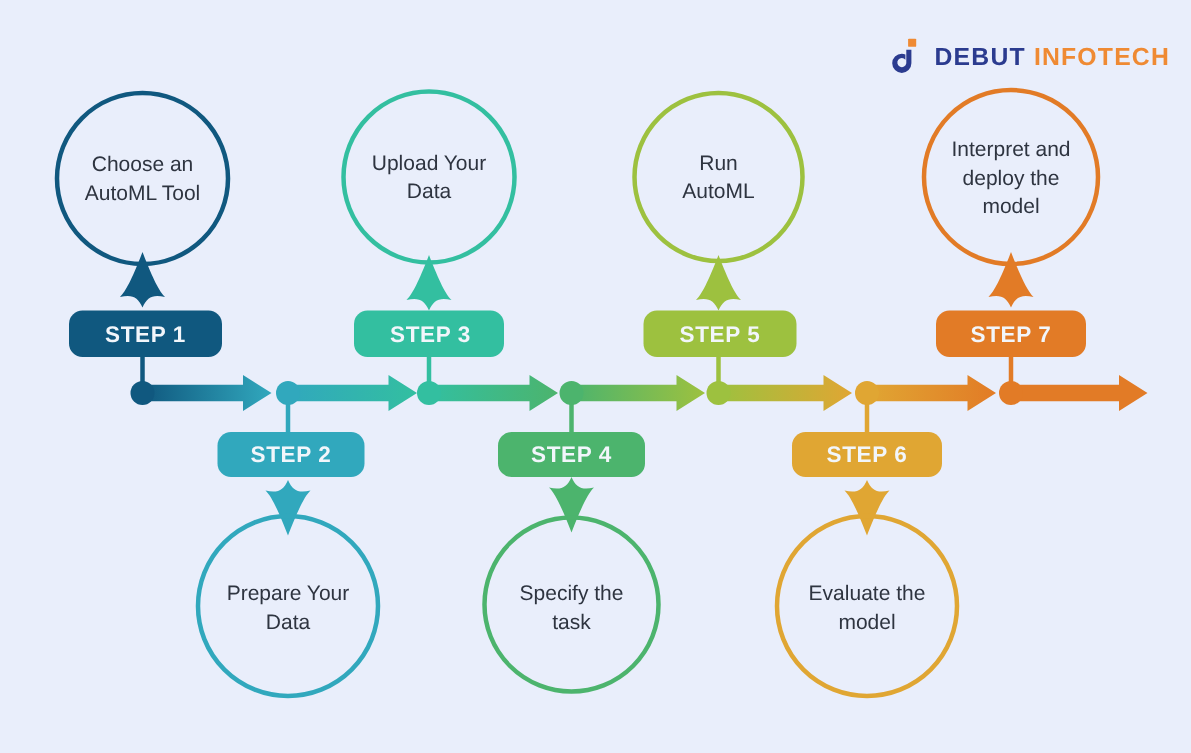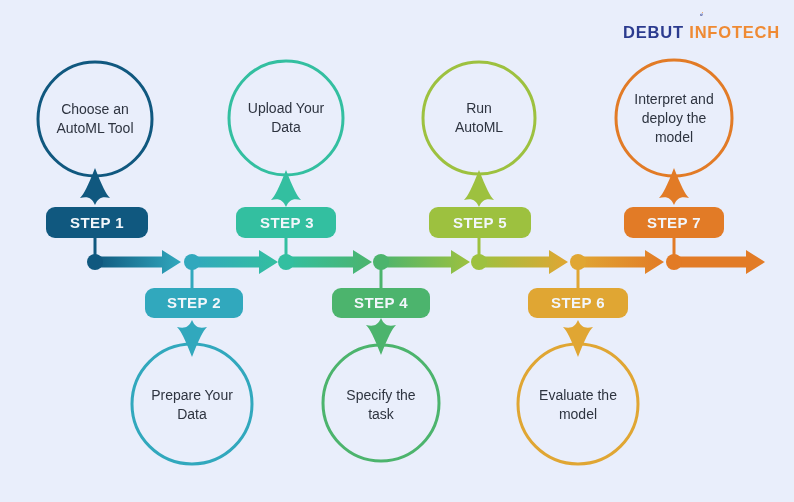--- a/index.html
+++ b/index.html
@@ -16,26 +16,25 @@
   }
   #stage {
     position: absolute;
     left: 0; top: 0;
     width: 794px;
     height: 502px;
   }
   .logo {
     position: absolute;
     right: 14px;
-    top: 12px;
+    top: 24px;
     display: flex;
     align-items: center;
     gap: 7px;
     height: 28px;
-    flex-direction: column;
   }
   .logo-mark {
     width: 22px;
     height: 26px;
     display: block;
   }
   .logo-text {
     font-size: 16.5px;
     font-weight: bold;
     letter-spacing: 0.8px;

